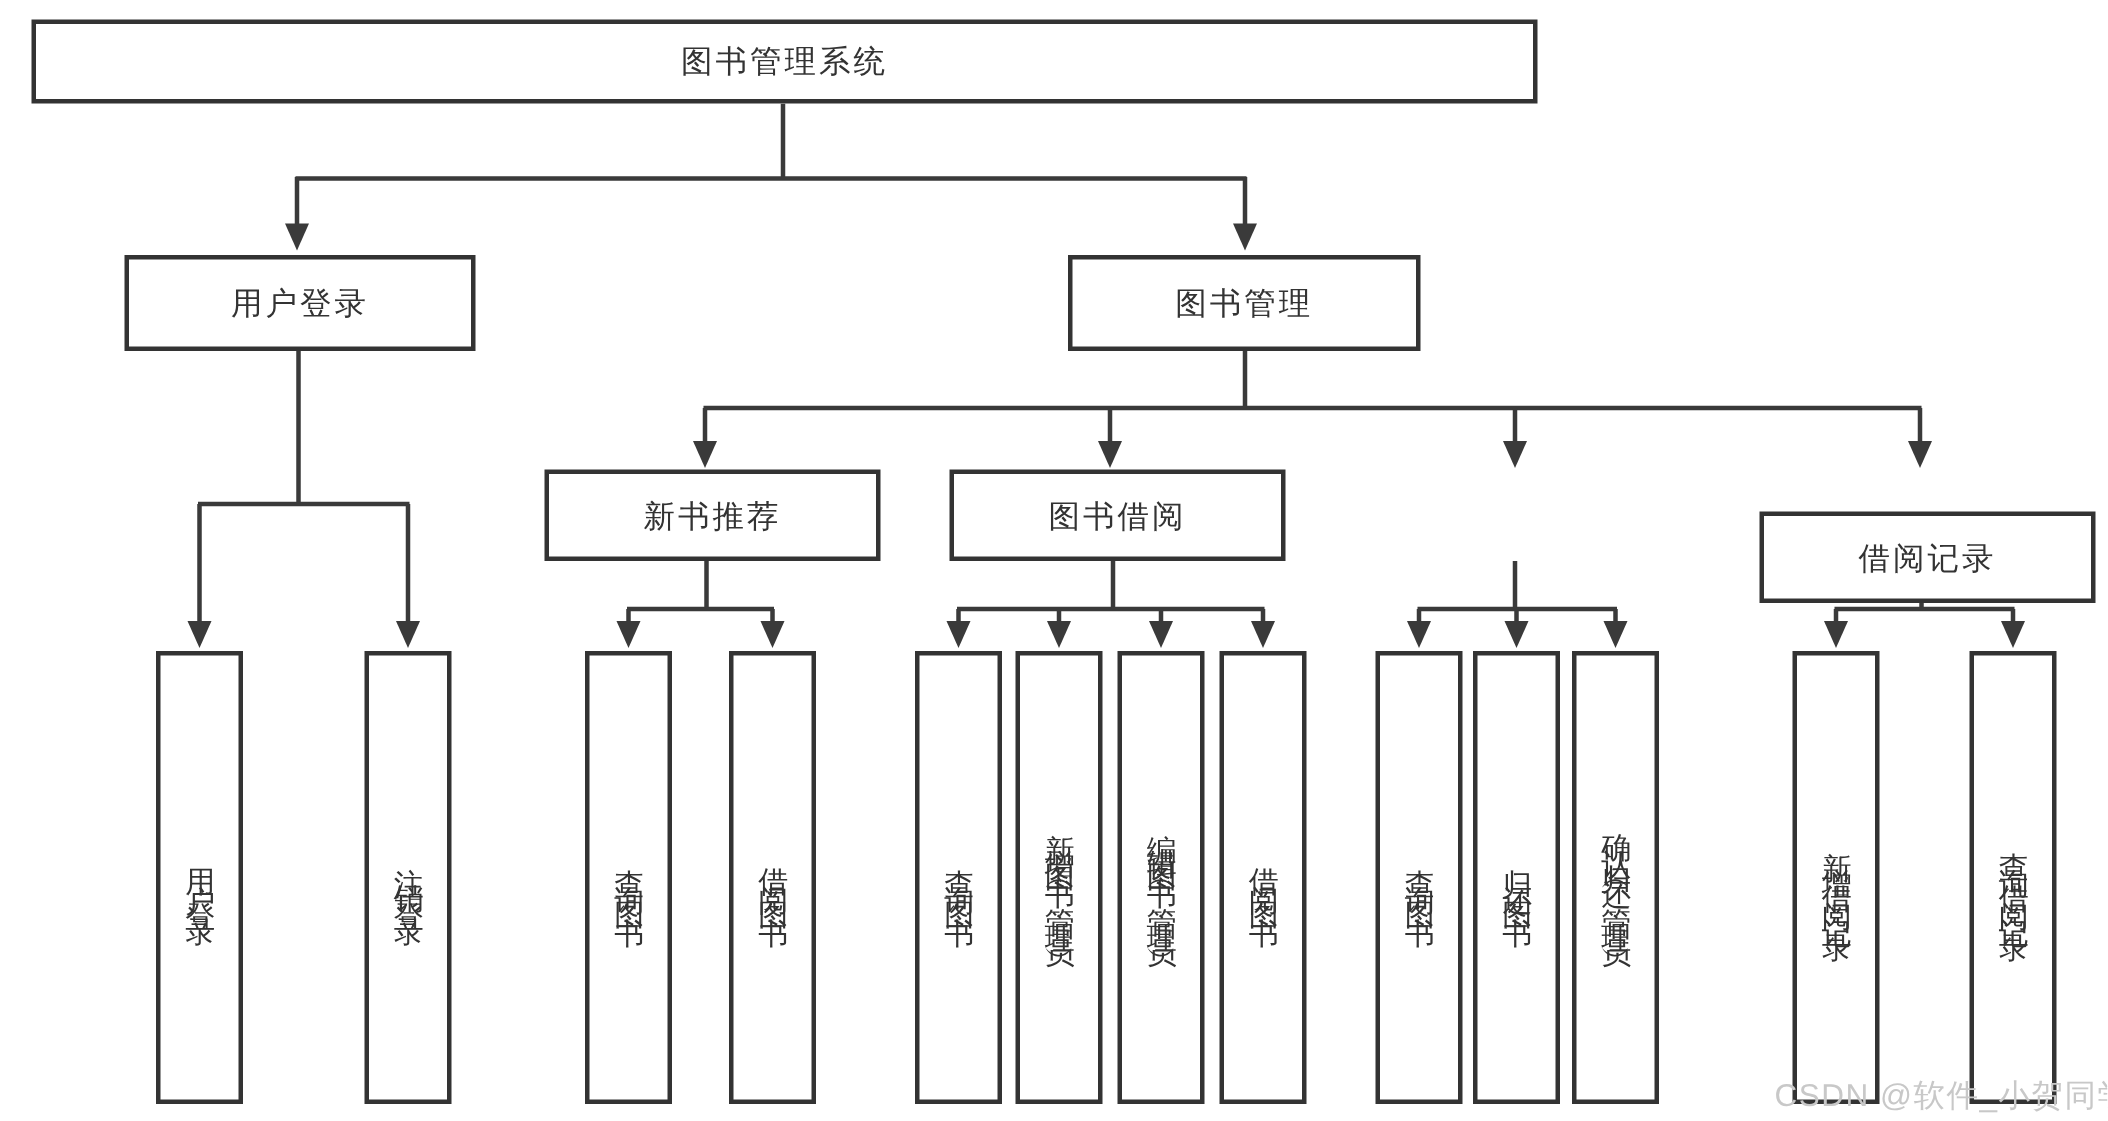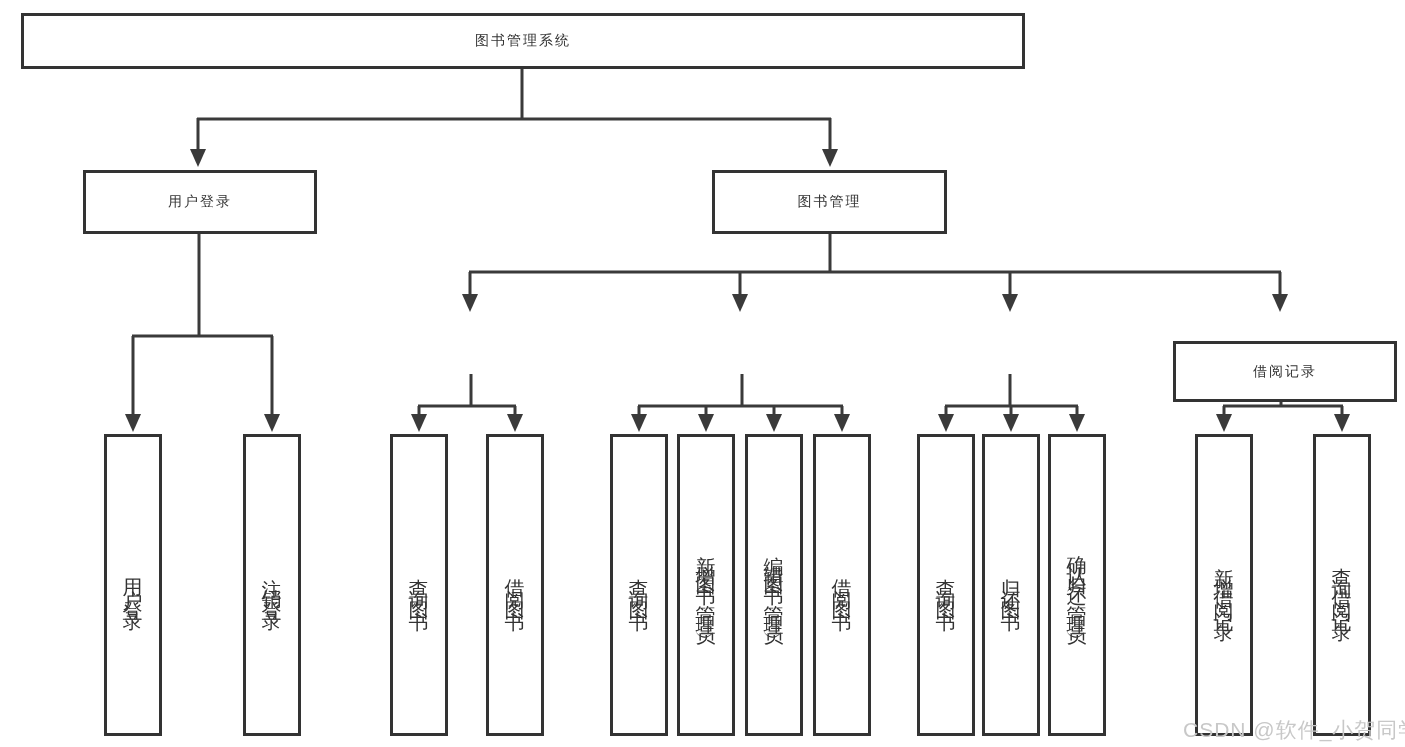--- a/index.html
+++ b/index.html
@@ -18,21 +18,21 @@
     z-index: 1;
   }
   .node {
     position: absolute;
     box-sizing: border-box;
     border: 3px solid #333333;
     background: #ffffff;
     display: flex;
     align-items: center;
     justify-content: center;
-    font-size: 14px;
+    font-size: 21px;
     letter-spacing: 2px;
     color: #333333;
     z-index: 2;
   }
   .leaf {
     position: absolute;
     box-sizing: border-box;
     border: 3px solid #333333;
     background: #ffffff;
     width: 58px;
@@ -102,20 +102,22 @@
       <polygon points="1216,414 1232,414 1224,432"></polygon>
       <polygon points="1334,414 1350,414 1342,432"></polygon>
     </g>
   </svg>
 
   <div class="node" style="left:21px; top:13px; width:1004px; height:56px;">图书管理系统</div>
 
   <div class="node" style="left:83px; top:170px; width:234px; height:64px;">用户登录</div>
   <div class="node" style="left:712px; top:170px; width:235px; height:64px;">图书管理</div>
 
+  <div class="node" style="left:363px; top:313px; width:224px; height:61px;">新书推荐</div>
+  <div class="node" style="left:633px; top:313px; width:224px; height:61px;">图书借阅</div>
   <div class="node" style="left:1173px; top:313px; width:224px; height:61px;margin-top:28px;">借阅记录</div>
 
   <div class="leaf" style="left:104px;">用户登录</div>
   <div class="leaf" style="left:243px;">注销登录</div>
 
   <div class="leaf" style="left:390px;">查询图书</div>
   <div class="leaf" style="left:486px;">借阅图书</div>
 
   <div class="leaf" style="left:610px;">查询图书</div>
   <div class="leaf" style="left:677px; letter-spacing:10px;">新增图书（管理员）</div>

